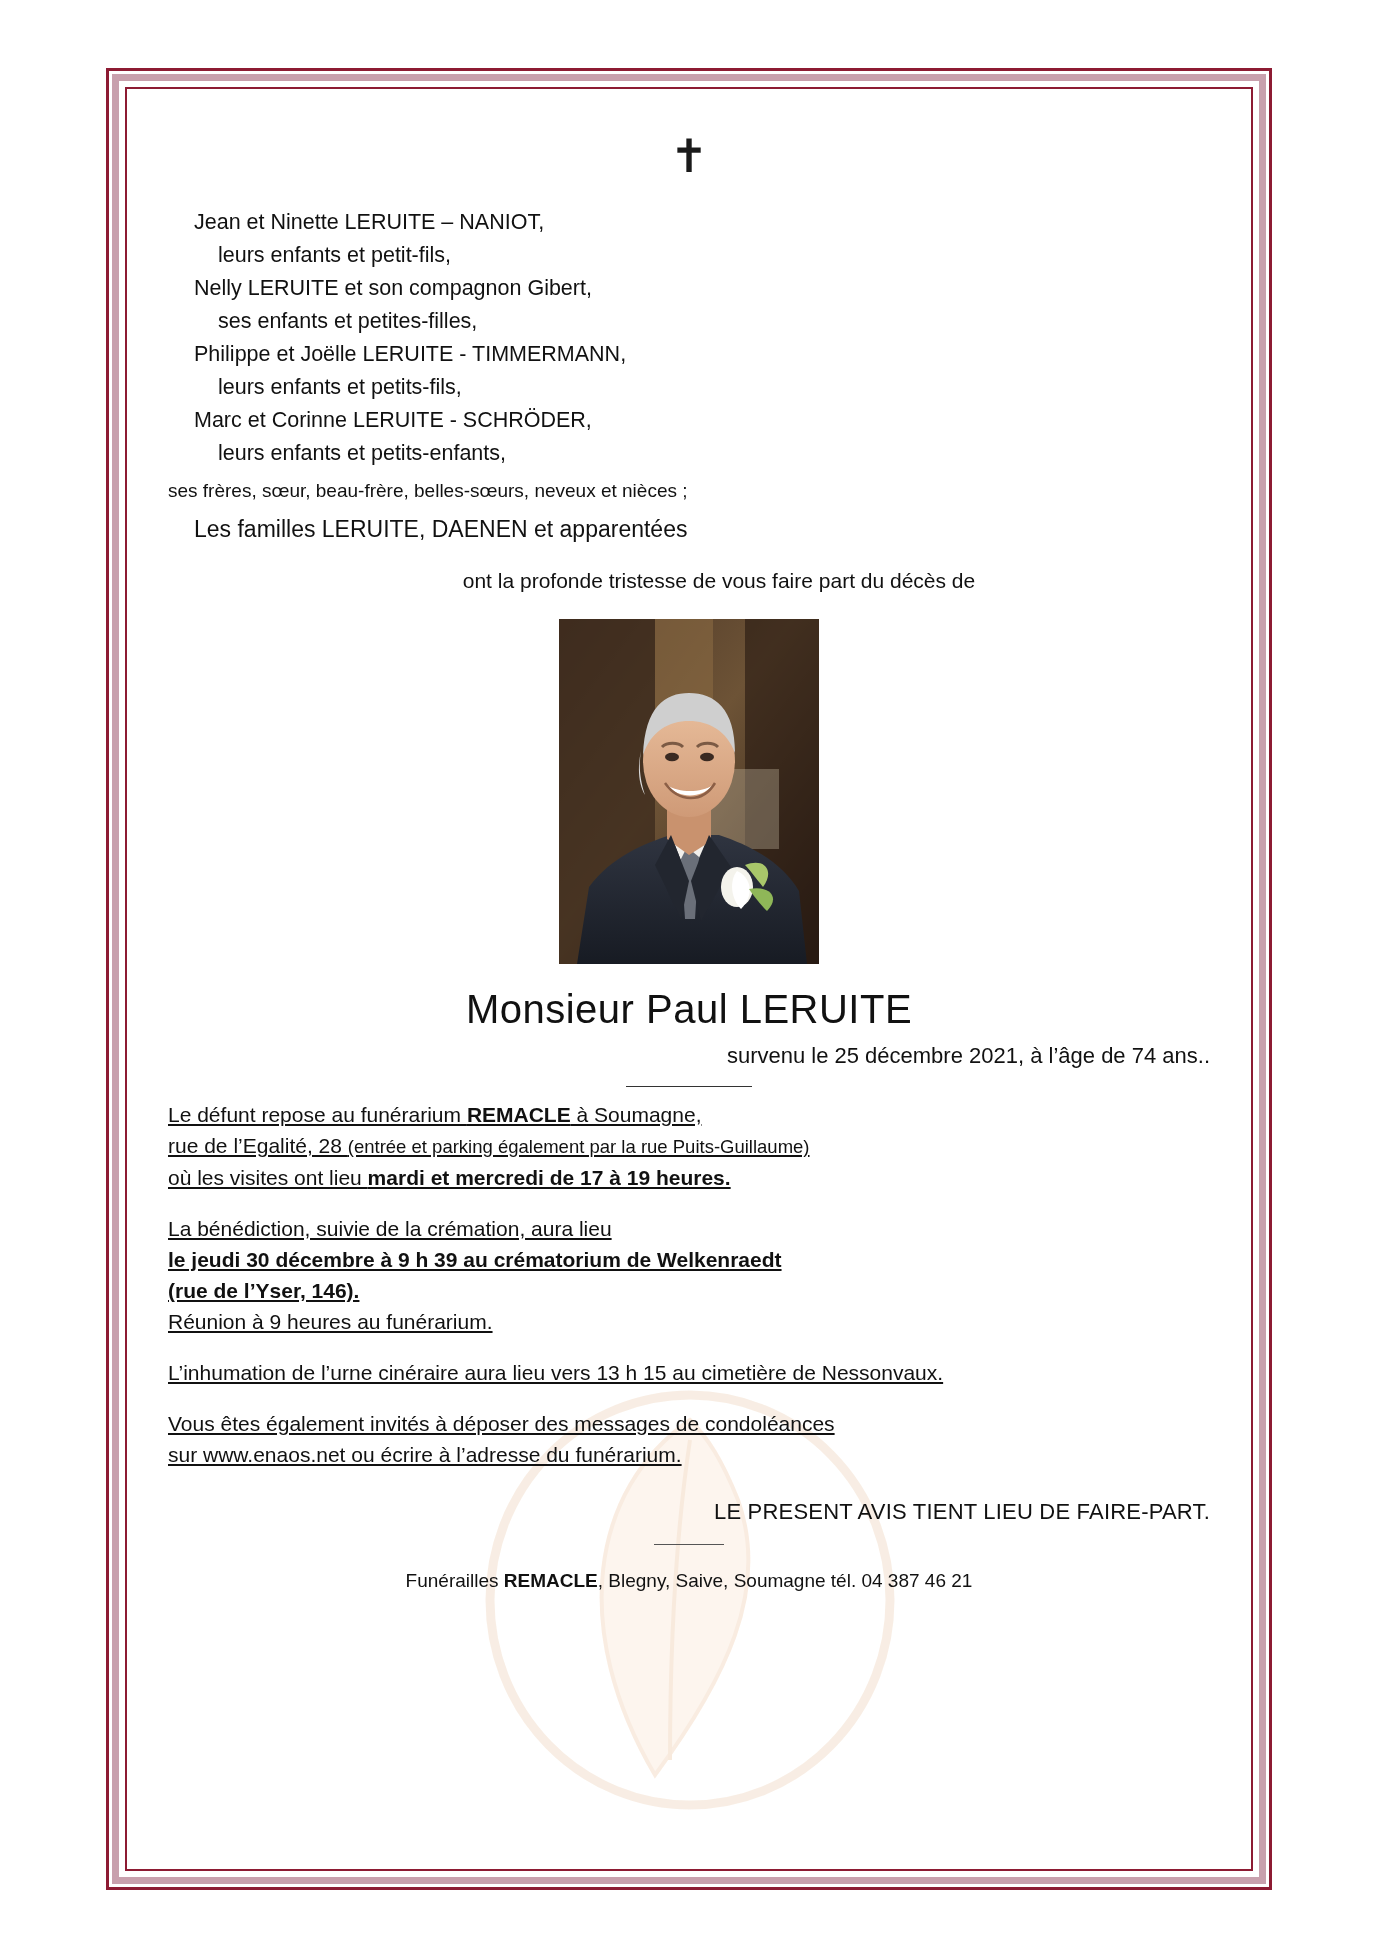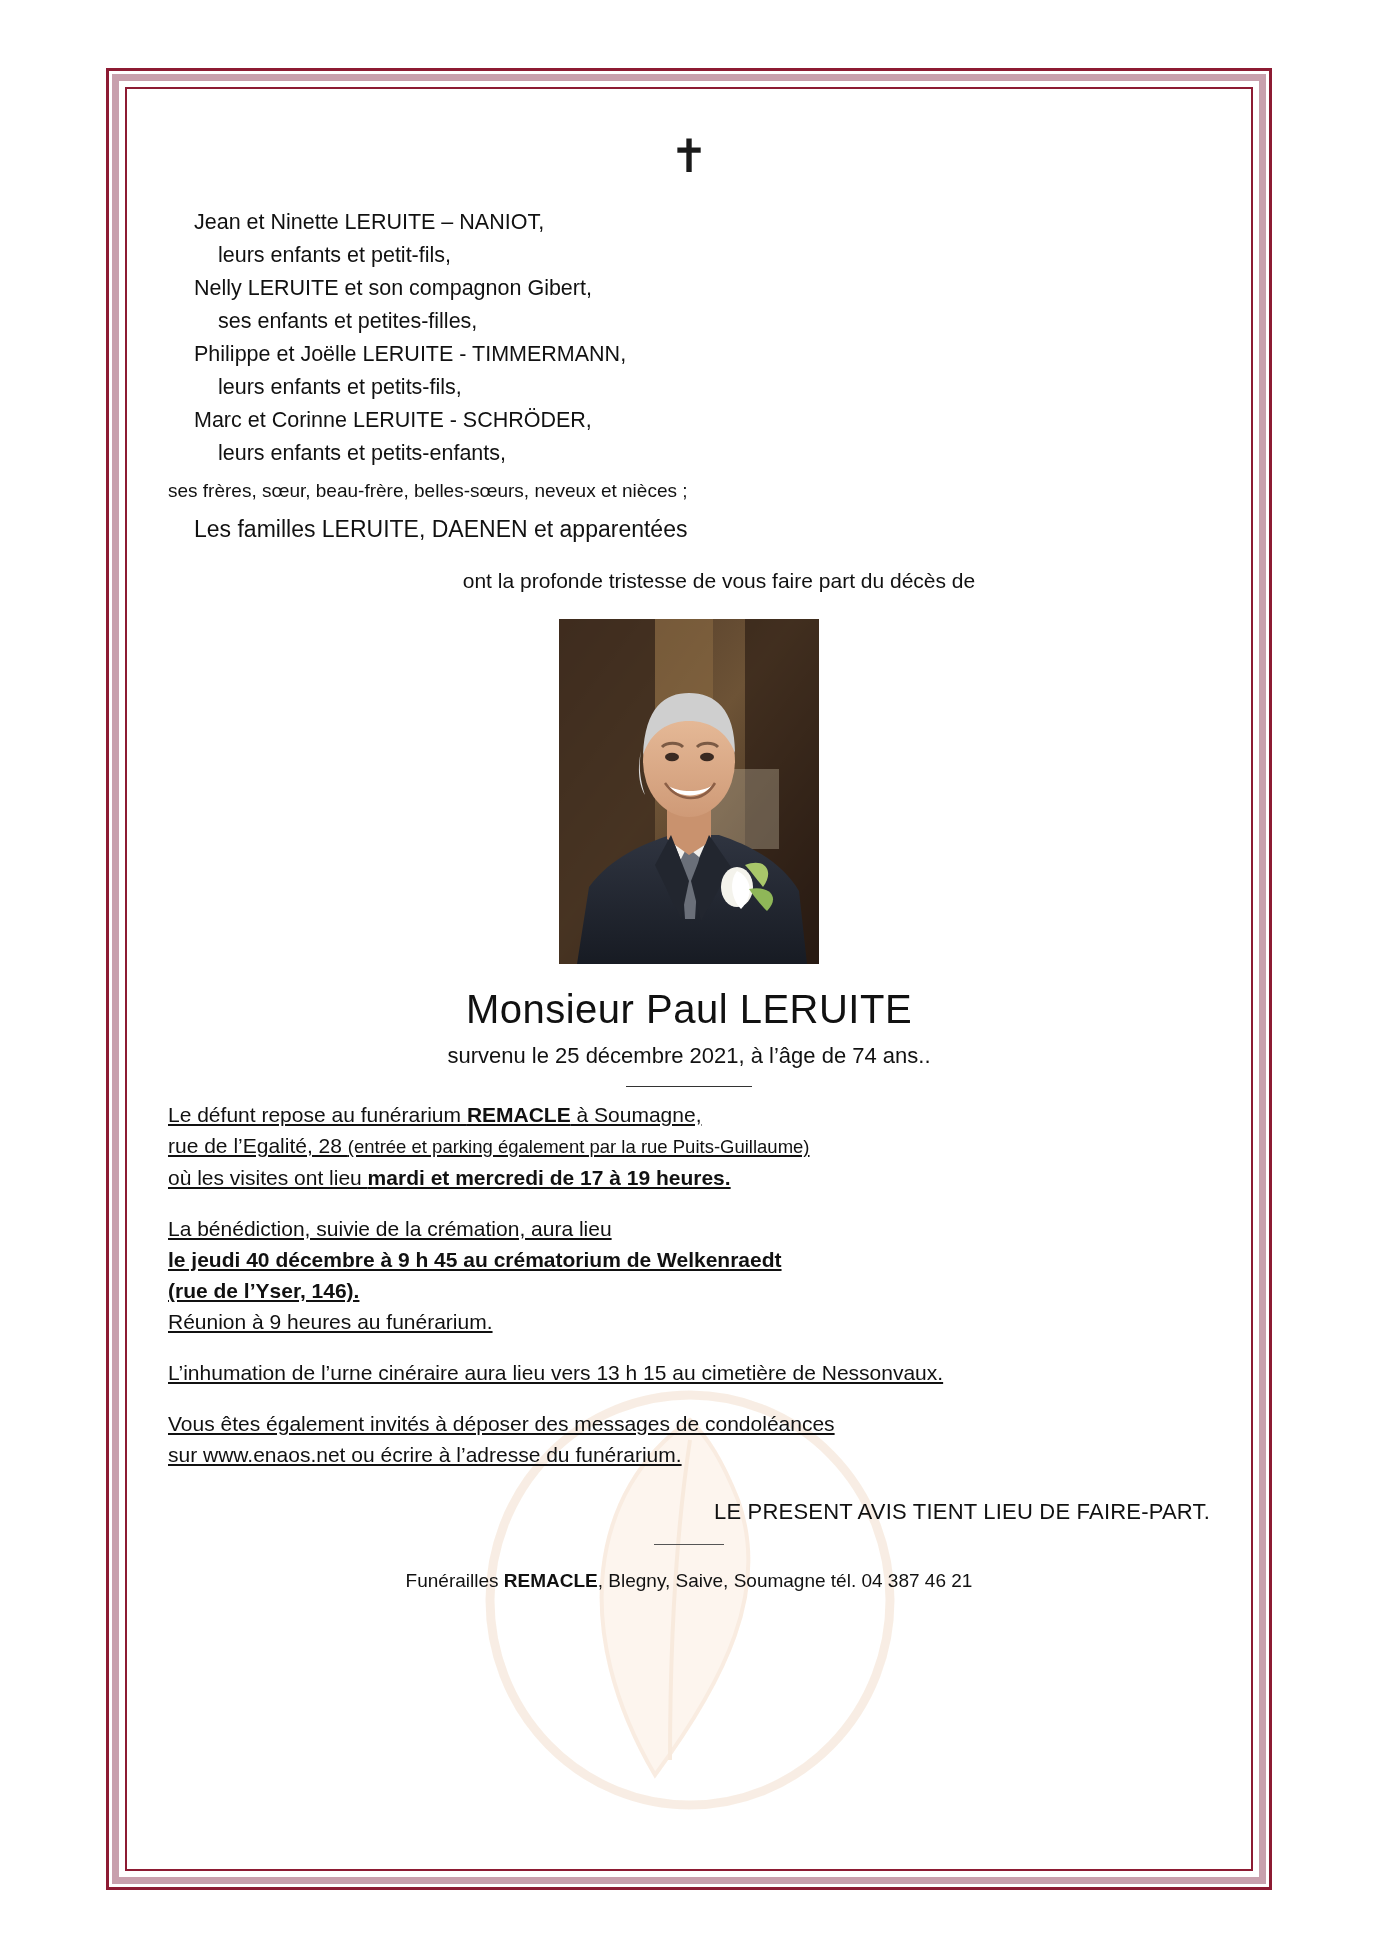--- a/index.html
+++ b/index.html
@@ -133,21 +133,21 @@
   .name {
     text-align: center;
     font-size: 40px;
     line-height: 50px;
     margin-top: 20px;
     letter-spacing: 0.5px;
     font-weight: 400;
     color: #111;
   }
   .subname {
-    text-align: center;
+    text-align: right;
     font-size: 22px;
     line-height: 32px;
     margin-top: 6px;
   }
 
   .rule {
     width: 126px;
     height: 1px;
     background: #333;
     margin: 14px auto 12px auto;
@@ -287,21 +287,21 @@
       <div>
         <span>rue de l’Egalité, 28 </span><span class="small-note">(entrée et parking également par la rue Puits-Guillaume)</span>
       </div>
       <div>
         <span>où les visites ont lieu </span><span class="b">mardi et mercredi de 17 à 19 heures.</span>
       </div>
     </div>
 
     <div class="block spaced">
       <div>La bénédiction, suivie de la crémation, aura lieu</div>
-      <div class="b">le jeudi 40 décembre à 9 h 45 au crématorium de Welkenraedt</div>
+      <div class="b">le jeudi 30 décembre à 9 h 39 au crématorium de Welkenraedt</div>
       <div class="b">(rue de l’Yser, 146).</div>
       <div>Réunion à 9 heures au funérarium.</div>
     </div>
 
     <div class="block spaced">L’inhumation de l’urne cinéraire aura lieu vers 13 h 15 au cimetière de Nessonvaux.</div>
 
     <div class="block spaced">
       <div>Vous êtes également invités à déposer des messages de condoléances</div>
       <div>sur www.enaos.net ou écrire à l’adresse du funérarium.</div>
     </div>

